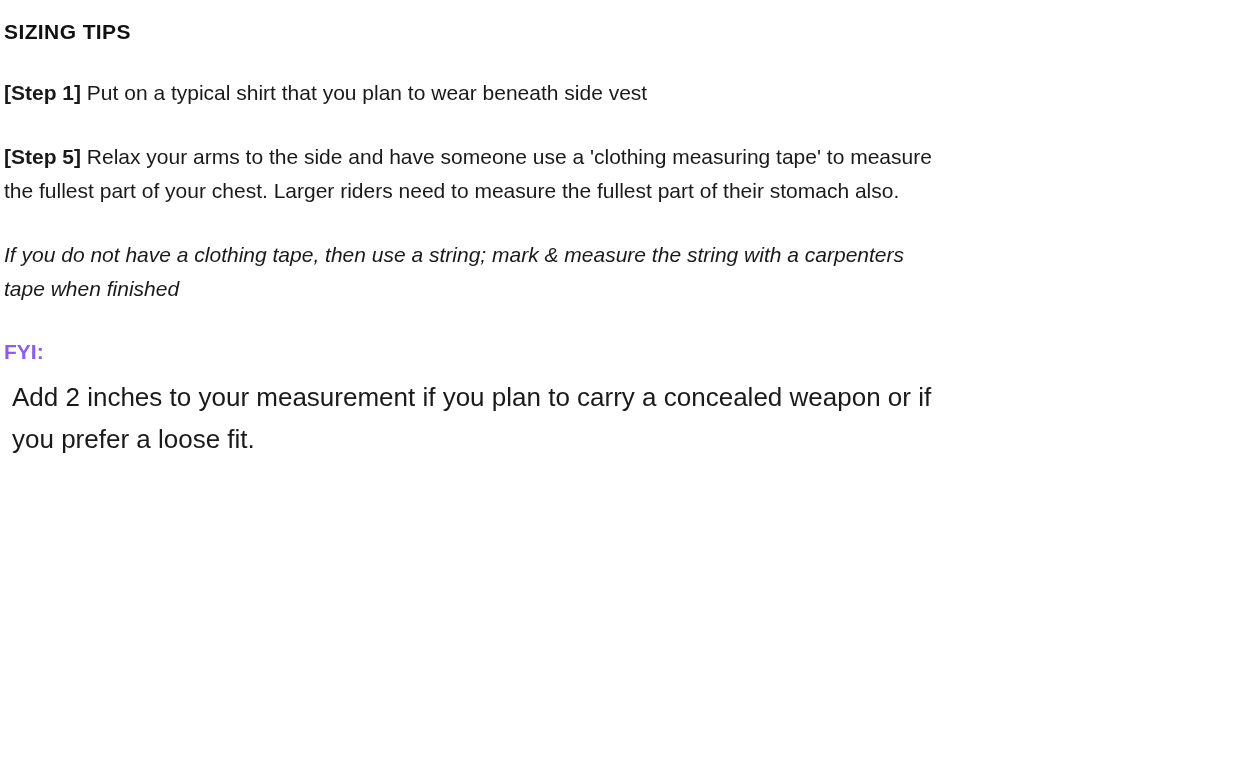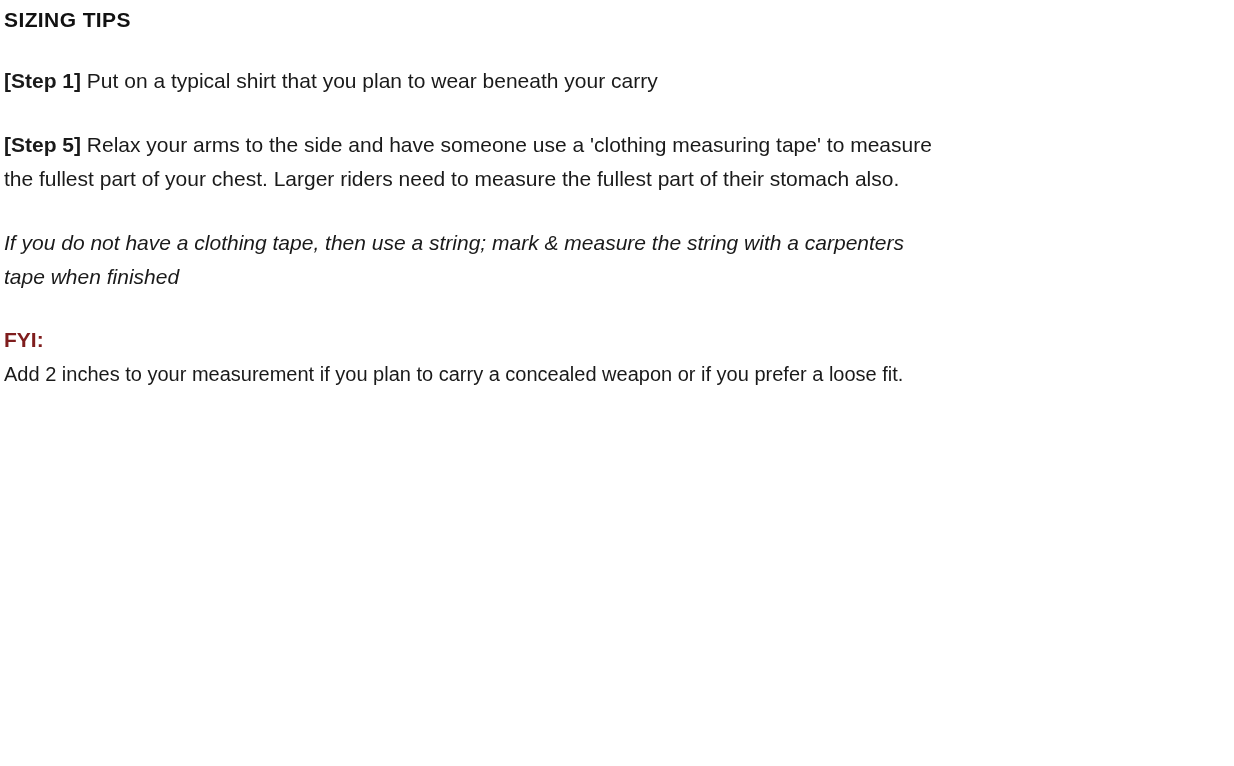--- a/index.html
+++ b/index.html
@@ -11,21 +11,21 @@
     width: 1234px;
     height: 766px;
     font-family: "Liberation Sans", sans-serif;
     color: #1a1a1a;
     -webkit-font-smoothing: antialiased;
   }
   .page {
     box-sizing: border-box;
     width: 984px;
     height: 766px;
-    padding: 6px 40px 0 4px;
+    padding: 18px 40px 0 4px;
     background: #ffffff;
   }
   .heading {
     font-size: 21px;
     font-weight: bold;
     letter-spacing: 0.4px;
     line-height: 1.35;
     margin: 0 0 30px 0;
     color: #111111;
   }
@@ -40,38 +40,38 @@
     font-weight: bold;
   }
   .italic {
     font-style: italic;
   }
   .fyi-heading {
     font-size: 21px;
     font-weight: bold;
     line-height: 1.5;
     margin: 0 0 2px 0;
-    color: #7f1d1d;
+    color: #8b5cf6;
   }
   .fyi-body {
-    font-size: 20px;
+    font-size: 26px;
     line-height: 1.62;
-    margin: 0;
+    margin: 8px;
     color: #1a1a1a;
     max-width: 1180px;
   }
 </style>
 </head>
 <body>
 
 <div class="page">
 
   <h1 class="heading">SIZING TIPS</h1>
 
-  <p class="para"><span class="step-label">[Step 1]</span><span> Put on a typical shirt that you plan to wear beneath your carry</span></p>
+  <p class="para"><span class="step-label">[Step 1]</span><span> Put on a typical shirt that you plan to wear beneath side vest</span></p>
 
   <p class="para"><span class="step-label">[Step 5]</span><span> Relax your arms to the side and have someone use a 'clothing measuring tape' to measure the fullest part of your chest. Larger riders need to measure the fullest part of their stomach also.</span></p>
 
   <p class="para italic">If you do not have a clothing tape, then use a string; mark &amp; measure the string with a carpenters tape when finished</p>
 
 
   <p class="fyi-heading">FYI:</p>
 
   <p class="fyi-body">Add 2 inches to your measurement if you plan to carry a concealed weapon or if you prefer a loose fit.</p>
 

